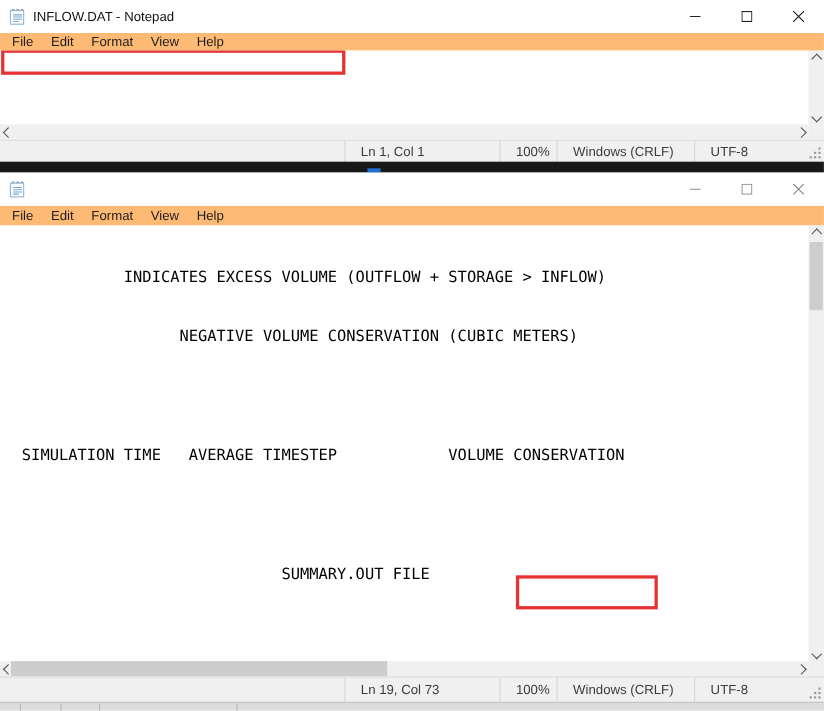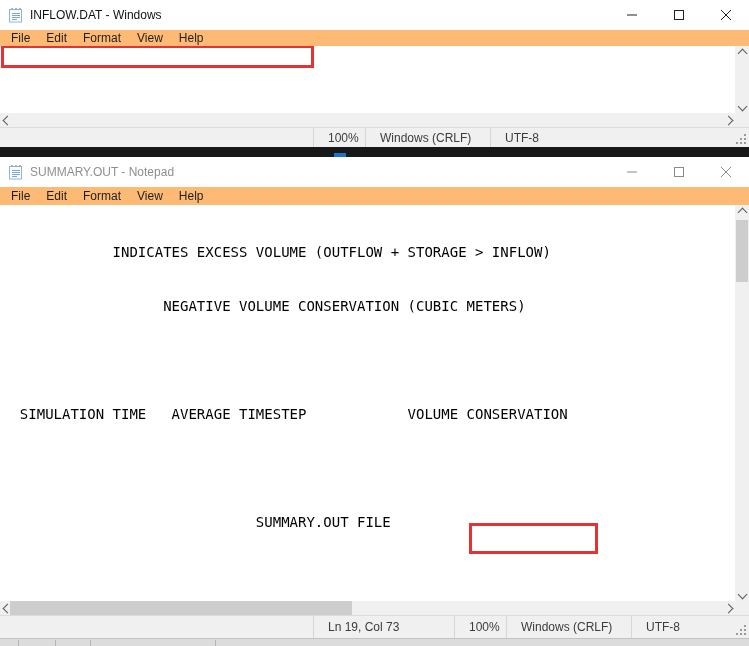--- a/index.html
+++ b/index.html
@@ -78,21 +78,21 @@
 </head>
 <body>
 
 <div class="window" id="win1">
   <div class="titlebar">
     <svg class="app-icon" viewBox="0 0 16 16">
       <rect x="1.5" y="2.5" width="12" height="12.5" fill="#fdfdfd" stroke="#8fb6d9" stroke-width="1"></rect>
       <path d="M4 6.5h8M4 8.5h8M4 10.5h8M4 12.5h5" stroke="#7aa7cf" stroke-width="1" fill="none"></path>
       <path d="M3 2.5c0-1.5 2-1.5 2 0M7 2.5c0-1.5 2-1.5 2 0M11 2.5c0-1.5 2-1.5 2 0" stroke="#9aa0a6" stroke-width="1" fill="none"></path>
     </svg>
-    <span class="title-text">INFLOW.DAT - Windows</span>
+    <span class="title-text">INFLOW.DAT - Notepad</span>
     <div class="caption-btns">
       <div class="cap-btn">
         <svg width="10" height="2" viewBox="0 0 10 2">
             <line class="glyph" x1="0" y1="1" x2="10" y2="1" stroke-width="1"></line>
           </svg>
       </div>
       <div class="cap-btn">
         <svg width="10" height="10" viewBox="0 0 10 10">
             <rect class="glyph" x="0.5" y="0.5" width="9" height="9" fill="none" stroke-width="1"></rect>
           </svg>
@@ -126,39 +126,39 @@
     <div class="arr" style="left:0">
         <i class="chev chev-left"></i>
       </div>
     <div class="arr" style="right:0">
         <i class="chev chev-right"></i>
       </div>
     <div class="corner" style="right:-14px;top:0"></div>
   </div>
   <div class="statusbar">
     <div class="status-spacer"></div>
+    <div class="status-cell cell-cursor">Ln 1, Col 1</div>
     <div class="status-cell cell-zoom">100%</div>
     <div class="status-cell cell-eol">Windows (CRLF)</div>
     <div class="status-cell cell-enc">UTF-8</div>
     <div class="grip"></div>
   </div>
 </div>
 
 <div id="strip">
     <span class="accent"></span>
   </div>
 
 <div class="window inactive" id="win2">
   <div class="titlebar">
     <svg class="app-icon" viewBox="0 0 16 16">
       <rect x="1.5" y="2.5" width="12" height="12.5" fill="#fdfdfd" stroke="#8fb6d9" stroke-width="1"></rect>
       <path d="M4 6.5h8M4 8.5h8M4 10.5h8M4 12.5h5" stroke="#7aa7cf" stroke-width="1" fill="none"></path>
       <path d="M3 2.5c0-1.5 2-1.5 2 0M7 2.5c0-1.5 2-1.5 2 0M11 2.5c0-1.5 2-1.5 2 0" stroke="#9aa0a6" stroke-width="1" fill="none"></path>
     </svg>
-    <span class="title-text">SUMMARY.OUT - Notepad</span>
     <div class="caption-btns">
       <div class="cap-btn">
         <svg width="10" height="2" viewBox="0 0 10 2">
             <line class="glyph" x1="0" y1="1" x2="10" y2="1" stroke-width="1"></line>
           </svg>
       </div>
       <div class="cap-btn">
         <svg width="10" height="10" viewBox="0 0 10 10">
             <rect class="glyph" x="0.5" y="0.5" width="9" height="9" fill="none" stroke-width="1"></rect>
           </svg>

